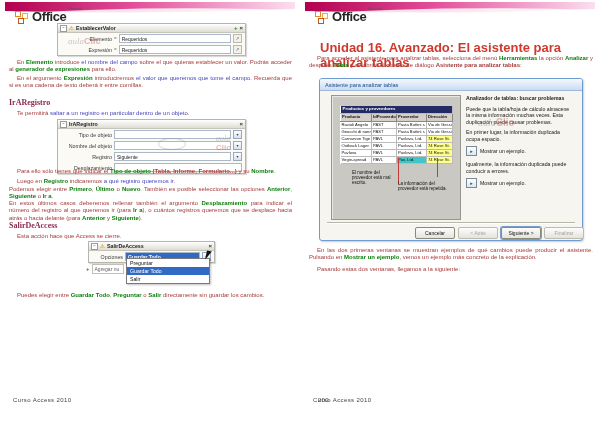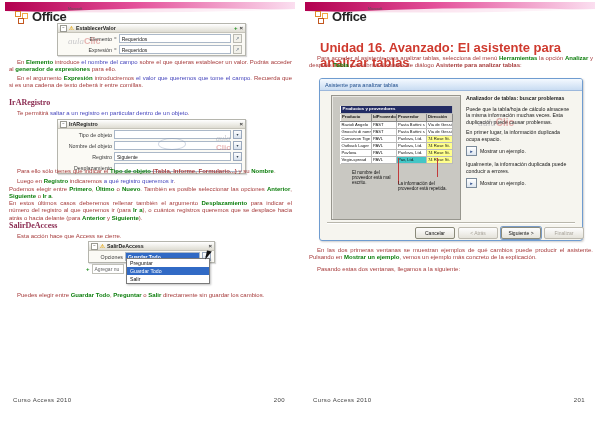--- a/index.html
+++ b/index.html
@@ -1,18 +1,18 @@
 <!DOCTYPE html>
 <html><head>
 <meta charset="utf-8">
 <style>
   html,body{margin:0;padding:0;background:#888;}
   .stage{position:relative;width:600px;height:424px;background:#ffffff;overflow:hidden;
          font-family:"Liberation Sans",sans-serif;-webkit-font-smoothing:antialiased;}
-  .page{position:absolute;top:0;width:300px;height:396px;background:#fff;}
+  .page{position:absolute;top:0;width:300px;height:396px;background:#fff;padding-left:44px;}
   .abs{position:absolute;}
 
   
   .pbody{font-size:6px;line-height:1.23;text-align:justify;text-indent:8px;}
   .noind{text-indent:0;}
   .c-r{color:#a63c3c}.c-g{color:#0b7d0b}.c-b{color:#4747bd}
   .bd{font-weight:bold}
   .lhead{font-family:"Liberation Serif",serif;font-weight:bold;font-size:8px;color:#8a2a50;}
   .rtitle{font-weight:bold;font-size:13px;color:#cf3a2e;margin-left:12px;}
   .footer{font-size:6px;color:#444;letter-spacing:.4px;}

